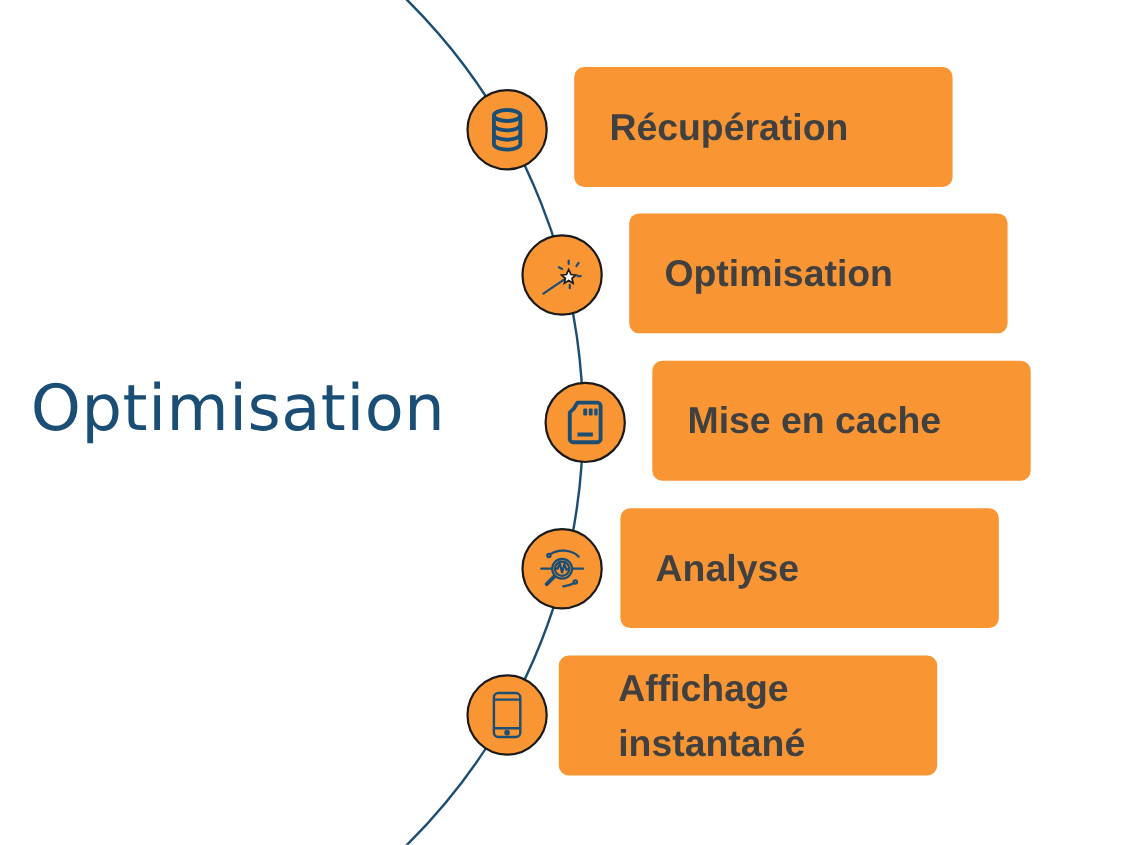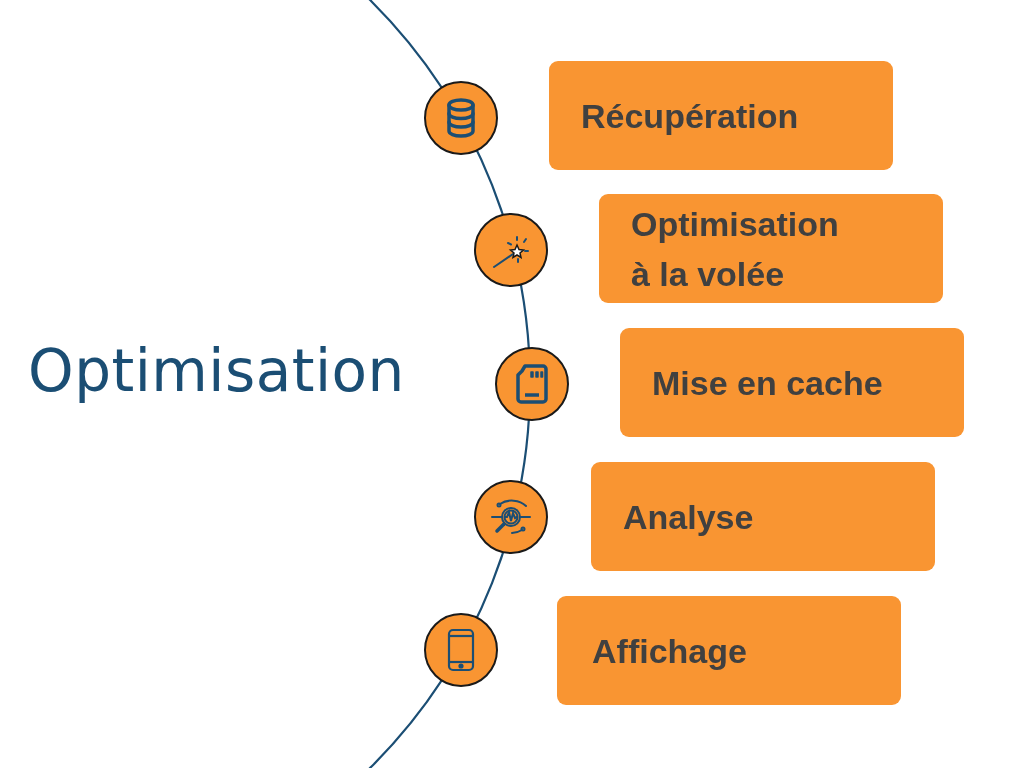--- a/index.html
+++ b/index.html
@@ -23,21 +23,21 @@
       display: flex; align-items: center; justify-content: center;
     }
     .node svg { width: 50px; height: 50px; }
     .box {
       position: absolute; width: 344px; height: 109px;
       background: #f99532; border-radius: 9px;
       box-sizing: border-box; padding-left: 32px;
       display: flex; align-items: center;
       color: #404040; font-weight: bold;
       font-family: "Liberation Sans", sans-serif;
-      font-size: 34px; line-height: 50px; margin-left: 27px;
+      font-size: 34px; line-height: 50px;
     }
     .box .lbl span { display: block; }
   </style>
 </head>
 <body>
 
 <svg id="arc" viewBox="0 0 1024 768">
   <circle cx="-11" cy="384" r="541" fill="none" stroke="#1b4e74" stroke-width="2.2"></circle>
 </svg>
 
@@ -66,21 +66,20 @@
     <line x1="31" y1="12" x2="31" y2="15"></line>
     <line x1="40" y1="14" x2="38" y2="17"></line>
     <line x1="22" y1="18" x2="25" y2="19.5"></line>
     <line x1="42" y1="26" x2="39" y2="26"></line>
     <line x1="32" y1="37" x2="32" y2="34"></line>
   </svg>
 </div>
 <div class="box" style="left:572px; top:194px;">
   <div class="lbl">
     <span>Optimisation</span>
-    <span>à la volée</span>
   </div>
 </div>
 
 <div class="node" style="left:495px; top:347px;">
   <svg viewBox="0 0 50 50" fill="none" stroke="#1b4e74" stroke-width="3.5" stroke-linejoin="round">
     <path d="M18 7 h18 a3 3 0 0 1 3 3 v30 a3 3 0 0 1 -3 3 h-22 a3 3 0 0 1 -3 -3 v-24 l4 -4 z"></path>
     <rect x="24" y="13" width="2" height="5" fill="#1b4e74" stroke-width="1.5"></rect>
     <rect x="29" y="13" width="2" height="5" fill="#1b4e74" stroke-width="1.5"></rect>
     <rect x="34" y="13" width="1.5" height="5" fill="#1b4e74" stroke-width="1.5"></rect>
     <line x1="18" y1="36" x2="32" y2="36"></line>
@@ -113,17 +112,18 @@
 </div>
 
 <div class="node" style="left:424px; top:613px;">
   <svg viewBox="0 0 50 50" fill="none" stroke="#1b4e74" stroke-width="2.2" stroke-linejoin="round">
     <rect x="13" y="5" width="24" height="40" rx="4"></rect>
     <line x1="13" y1="11" x2="37" y2="11"></line>
     <line x1="13" y1="37" x2="37" y2="37"></line>
     <circle cx="25" cy="41" r="1.5" fill="#1b4e74"></circle>
   </svg>
 </div>
-<div class="box" style="left:530px; top:596px; padding-left:35px;">
+<div class="box" style="left:508px; top:596px; padding-left:54px;">
   <div class="lbl">
     <span>Affichage</span>
+    <span>instantané</span>
   </div>
 </div>
 
 </body></html>

